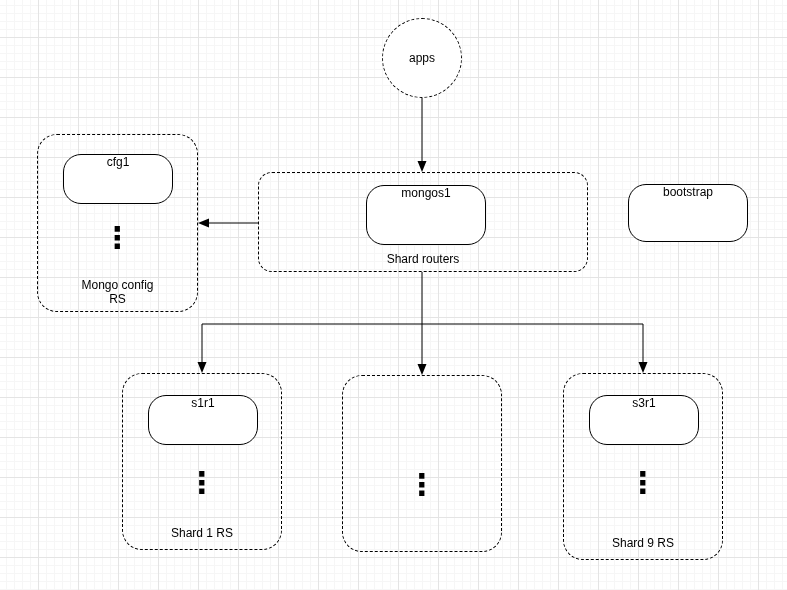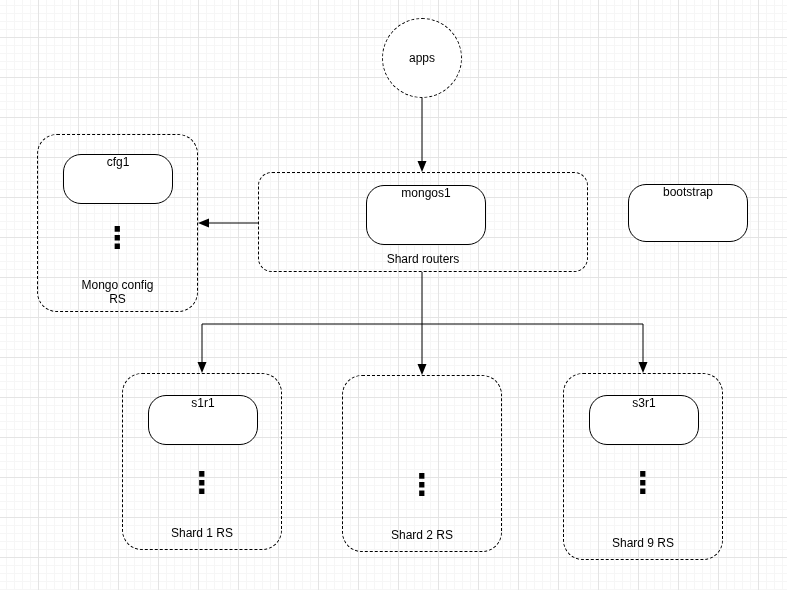--- a/index.html
+++ b/index.html
@@ -134,21 +134,20 @@
   <div class="grp shard1">
     <div class="node shard-inner">
       <span>s1r1</span>
     </div>
     <div class="ellipsis shard-dots">⋮</div>
     <div class="grp-label shard-label">Shard 1 RS</div>
   </div>
 
   <div class="grp shard2">
     <div class="ellipsis shard-dots">⋮</div>
-    <div class="grp-label shard-label">Shard 2 RS</div>
   </div>
 
   <div class="grp shard3">
     <div class="node shard-inner">
       <span>s3r1</span>
     </div>
     <div class="ellipsis shard-dots">⋮</div>
     <div class="grp-label shard-label">Shard 9 RS</div>
   </div>
 

